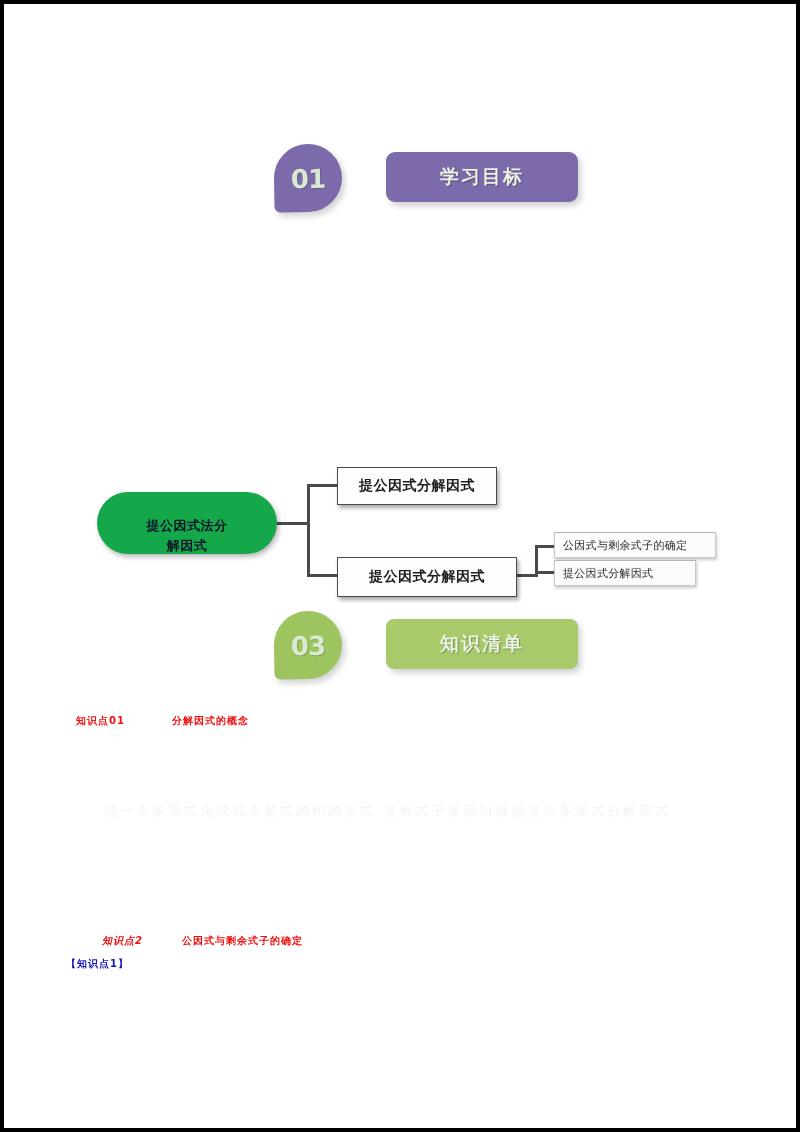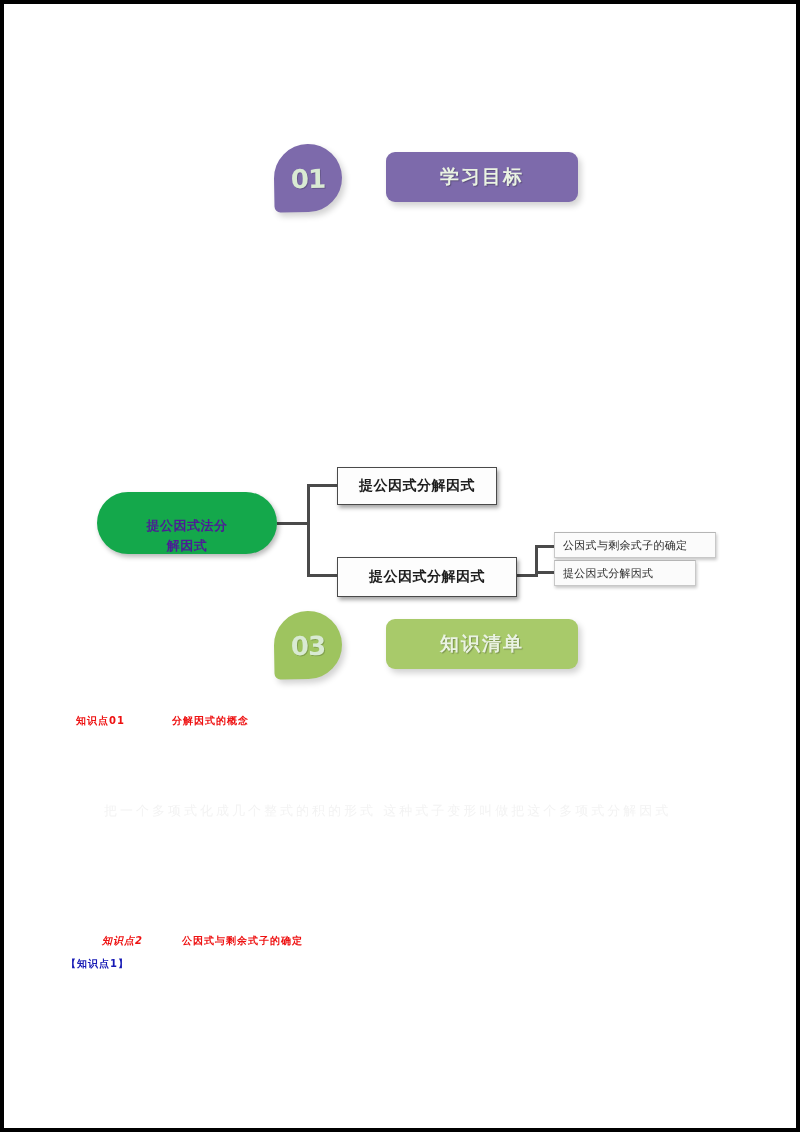--- a/index.html
+++ b/index.html
@@ -77,21 +77,21 @@
   #banner-01 { left: 270px; top: 138px; }
   #banner-01 .drop { background: #7d6aab; }
   #banner-01 .bar  { background: #7d6aab; }
 
   #banner-02 { left: 270px; top: 373px; }
   #banner-02 .drop { background: #c9494b; }
   #banner-02 .bar  { background: #c9494b; }
 
   #banner-03 { left: 270px; top: 605px; }
   #banner-03 .drop { background: #9ec45f; }
-  #banner-03 .bar  { background: #a8ca6a; }
+  #banner-03 .bar  { background: #a8ca6a; border-radius: 8px; }
 
   
   .mindmap {
     position: absolute;
     left: 85px;
     top: 455px;
     width: 620px;
     height: 150px;
   }
   .mm-root {
@@ -106,21 +106,21 @@
     align-items: center;
     justify-content: center;
     text-align: center;
     box-shadow: 2px 3px 5px rgba(0,0,0,0.28);
   }
   .mm-root span {
     font-family: "DejaVu Sans", sans-serif;
     font-weight: bold;
     font-size: 13px;
     line-height: 20px;
-    color: #4c1d95;
+    color: #0f172a;
     letter-spacing: 0.5px;
     margin-top: 25px;
   }
   .mm-node {
     position: absolute;
     background: #fdfdfd;
     border: 1.5px solid #4a4a4a;
     display: flex;
     align-items: center;
     justify-content: center;

